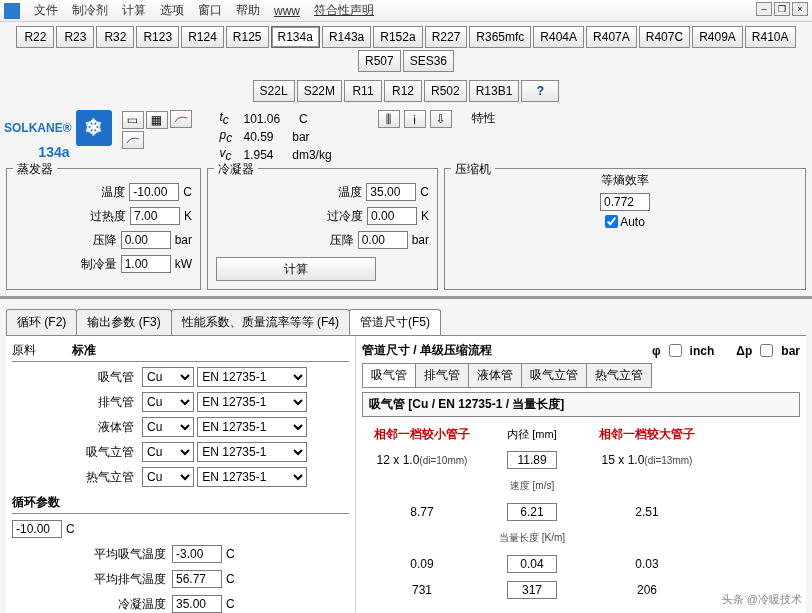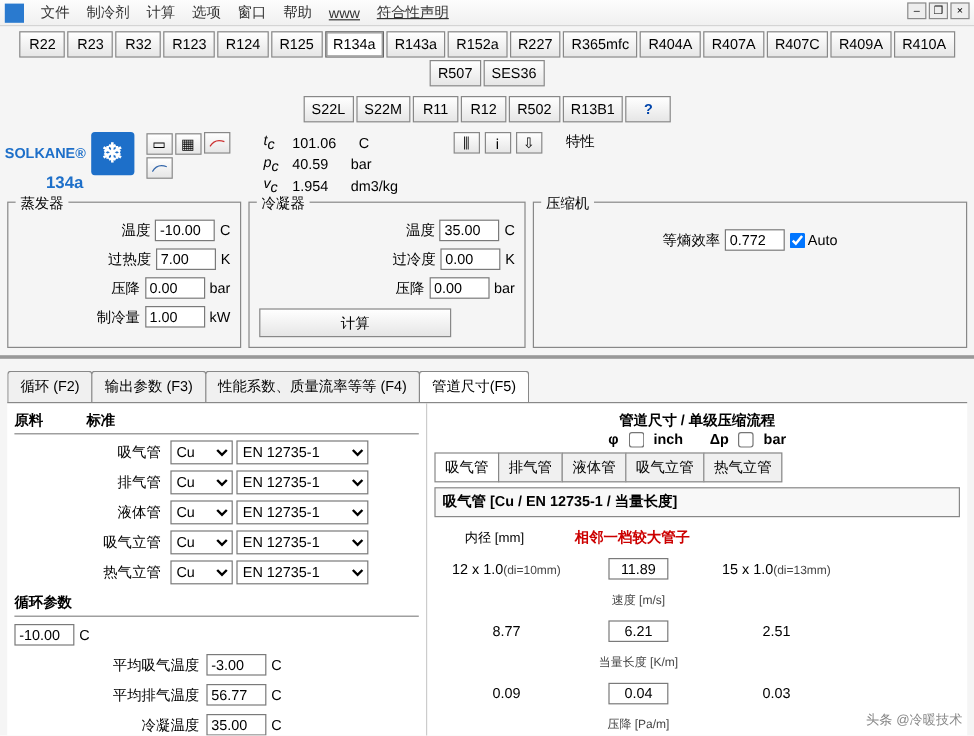--- a/index.html
+++ b/index.html
@@ -30,30 +30,30 @@
 .w50{width:50px;}
 .calc-btn { width:160px; height:24px; border:1px solid #888; background:linear-gradient(#fff,#e6e6e6); margin-top:4px;}
 .divider { height:3px; background:#999; margin:6px 0; cursor:row-resize;}
 .tabbar { display:flex; padding:4px 6px 0 6px; gap:0;}
 .tab { border:1px solid #888; border-bottom:none; padding:4px 10px; background:#f0f0f0; border-radius:3px 3px 0 0; margin-right:-1px;}
 .tab.active { background:#fff; position:relative; z-index:2;}
 .tab-content { border-top:1px solid #888; margin:0 6px; background:#fff; display:flex;}
 .left-pane { width:350px; padding:6px; border-right:1px solid #ccc;}
 .right-pane { flex:1; padding:6px; position:relative;}
 .header-row { display:flex; align-items:center; border-bottom:1px solid #888; padding-bottom:2px; margin-bottom:4px;}
-.header-row .h1{ width:140px; font-weight:bold;} .header-row .h2{ width:60px; font-weight:bold;} .header-row .h3{font-weight:bold;}
+.header-row .h1{ width:140px; font-weight:bold;} .header-row .h2{ width:60px; font-weight:normal;} .header-row .h3{font-weight:bold;}
 .seg-row { display:flex; align-items:center; margin:3px 0; height:22px;}
 .seg-row .slbl{ width:130px; text-align:right; padding-right:8px;}
 select { border:1px solid #7a7a7a; background:#fff; height:20px;}
 .selnarrow{width:52px;} .selwide{width:110px;}
 .section-title { font-weight:bold; border-bottom:1px solid #888; padding:2px 0; margin:4px 0;}
 .param-row { display:flex; align-items:center; margin:3px 0; height:22px;}
 .param-row .plbl{ width:160px; text-align:right; padding-right:6px;}
 .ro-input{ background:#f0f0f0; }
-.right-title { font-weight:bold; display:flex; align-items:center; justify-content:space-between;flex-direction:column;}
+.right-title { font-weight:bold; display:flex; align-items:center; justify-content:space-between;}
 .small-tabs { display:flex; margin:4px 0;}
 .small-tabs .stab{ border:1px solid #888; padding:3px 8px; background:#f0f0f0; margin-right:-1px;}
 .small-tabs .stab.active{background:#fff;}
 .pipe-info { border:1px solid #888; padding:3px 6px; background:#f8f8f8; margin:4px 0; font-weight:bold;}
 .data-grid { margin-top:4px;}
 .data-grid .grow{ display:flex; align-items:center; height:26px;}
 .col-l{ width:120px; text-align:center;} .col-r{ width:130px; text-align:center;}
 .col-lbl{ width:100px; text-align:center; font-size:11px;}
 .data-grid .hd{ font-weight:bold; color:#c00;}
 .tiny{ font-size:10px; color:#444;}
@@ -185,21 +185,21 @@
       </div>
     <div class="frow">
         <span class="flbl">压降</span>
         <input type="text" class="w50" value="0.00" style="">
         <span>bar</span>
       </div>
     <button class="calc-btn">计算</button>
   </div>
   <div class="group" style="flex:1;">
     <div class="group-title">压缩机</div>
-    <div class="frow" style="justify-content:center; margin-top:10px;">
+    <div class="frow" style="justify-content:center; margin-top:10px;flex-direction:column;">
       <span>等熵效率</span>
       <input type="text" class="w50" value="0.772" style="">
       <label class="chk">
           <input type="checkbox" checked="" style="">
           <span>Auto</span>
         </label>
     </div>
   </div>
 </div>
 
@@ -275,20 +275,21 @@
         <div class="stab active">吸气管</div>
         <div class="stab">排气管</div>
         <div class="stab">液体管</div>
         <div class="stab">吸气立管</div>
         <div class="stab">热气立管</div>
       </div>
     <div class="pipe-info">吸气管 [Cu / EN 12735-1 / 当量长度]</div>
 
     <div class="data-grid">
       <div class="grow">
+        <div class="col-l hd">相邻一档较小管子</div>
         <div class="col-lbl">内径 [mm]</div>
         <div class="col-r hd">相邻一档较大管子</div>
       </div>
       <div class="grow">
         <div class="col-l"><span>12 x 1.0</span><span class="tiny">(di=10mm)</span></div>
         <div class="col-lbl"><input type="text" class="w50 center" value="11.89" style=""></div>
         <div class="col-r"><span>15 x 1.0</span><span class="tiny">(di=13mm)</span></div>
       </div>
       <div class="grow">
           <div class="col-l"></div>
@@ -304,25 +305,20 @@
           <div class="col-l"></div>
           <div class="col-lbl tiny">当量长度 [K/m]</div>
           <div class="col-r"></div>
         </div>
       <div class="grow">
         <div class="col-l">0.09</div>
         <div class="col-lbl"><input type="text" class="w50 center ro-input" readonly="" value="0.04" style=""></div>
         <div class="col-r">0.03</div>
       </div>
       <div class="grow">
-          <div class="col-l"></div>
-          <div class="col-lbl tiny">压降 [Pa/m]</div>
-          <div class="col-r"></div>
-        </div>
-      <div class="grow">
         <div class="col-l">731</div>
         <div class="col-lbl"><input type="text" class="w50 center ro-input" readonly="" value="317" style=""></div>
         <div class="col-r">206</div>
       </div>
 
     </div>
   </div>
 </div>
 
 <div class="watermark">头条 @冷暖技术</div>

